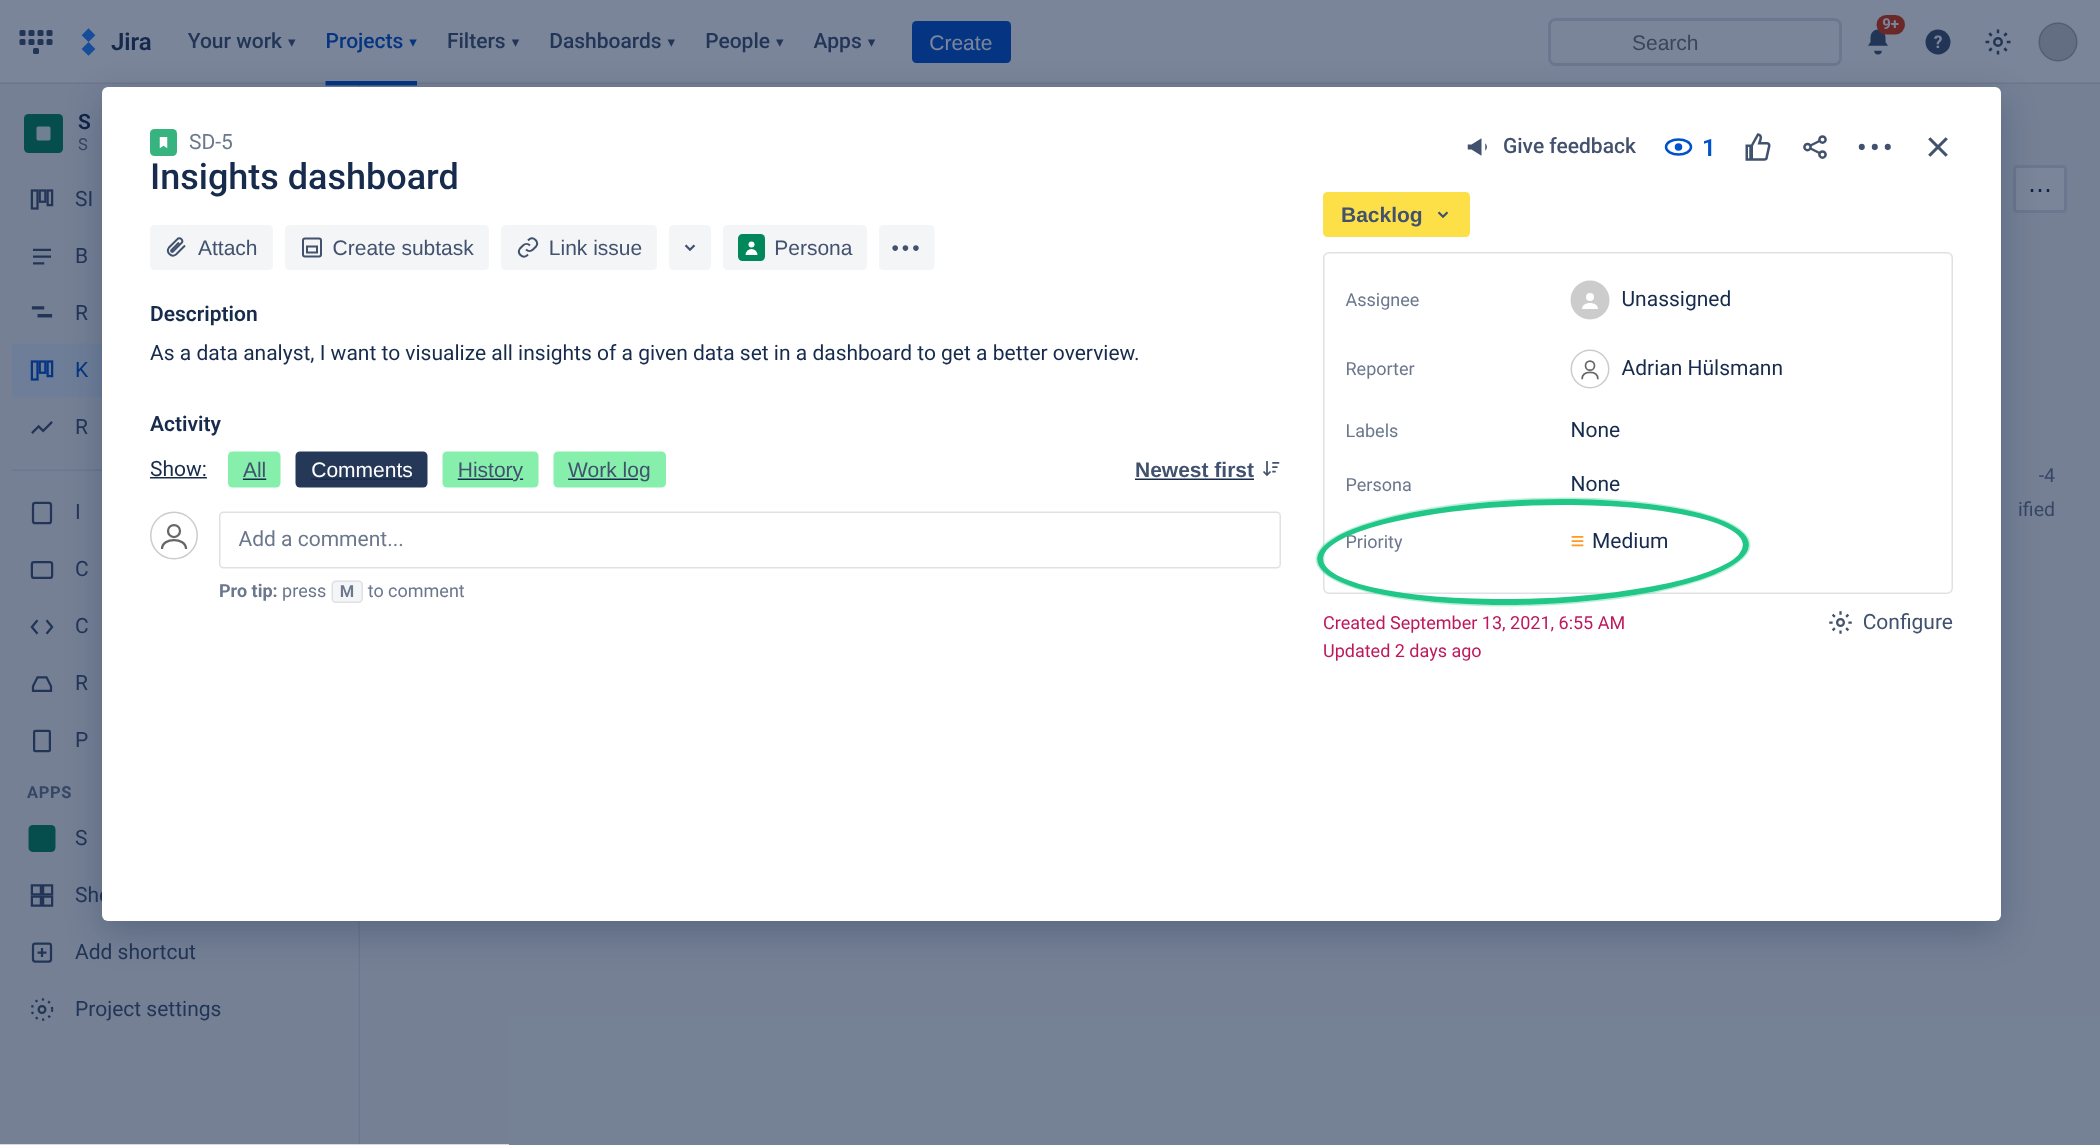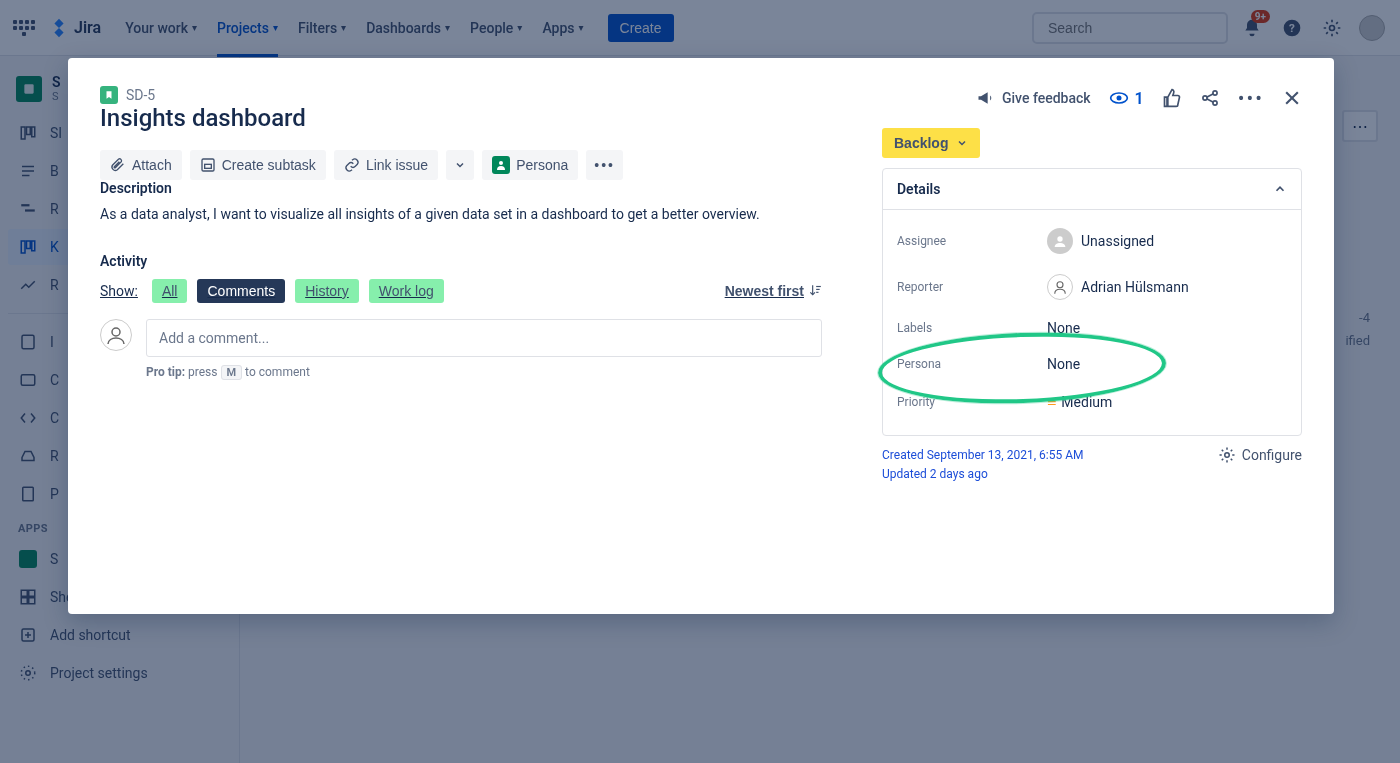--- a/index.html
+++ b/index.html
@@ -18,21 +18,21 @@
   .topnav .apps-grid span { width:4px; height:4px; background:#42526E; border-radius:1px; display:block;}
   .topnav .logo { display:flex; align-items:center; gap:4px; font-weight:600; color:#253858; margin-right:12px;}
   .topnav .logo svg { width:22px; height:22px;}
   .topnav .nav-item { padding: 6px 8px; color:#42526E; font-size:14px; font-weight:500; display:flex; align-items:center; gap:4px; cursor:pointer; border-radius:3px; }
   .topnav .nav-item.active { color:#0052CC; position:relative;}
   .topnav .nav-item.active::after { content:""; position:absolute; left:8px; right:8px; bottom:-15px; height:3px; background:#0052CC;}
   .topnav .chevron { font-size:10px; color:inherit; }
   .topnav .create-btn { background:#0052CC; color:#fff; border:none; padding:6px 12px; border-radius:3px; font-weight:500; margin-left:12px; cursor:pointer; font-size:14px;}
   .topnav .spacer { flex:1; }
   .search-box { display:flex; align-items:center; background:#fff; border:2px solid #dfe1e6; border-radius:5px; width:196px; height:32px; padding:0 8px; gap:6px;}
-  .search-box input { border:none; outline:none; font-size:14px; flex:1; background:transparent;}
+  .search-box input { border:none; outline:none; font-size:14px; flex:1; background:transparent;margin-left:40px;}
   .topnav .icon-btn { width:32px; height:32px; display:flex; align-items:center; justify-content:center; border-radius:50%; cursor:pointer; color:#42526E; margin-left:4px; position:relative;}
   .topnav .notif-badge { position:absolute; top:-2px; right:-2px; background:#DE350B; color:#fff; font-size:10px; font-weight:700; padding:1px 4px; border-radius:8px;}
   .topnav .avatar-circle { width:26px; height:26px; border-radius:50%; background:#ccc; border:1px solid #aaa;}
 
   .side-layout { display:flex; height:calc(100% - 56px); }
   .leftbar { width:240px; background:#F4F5F7; border-right:1px solid #dfe1e6; padding:12px 8px; display:flex; flex-direction:column; gap:2px; }
   .leftbar .proj-head { display:flex; align-items:center; gap:10px; padding:6px 8px 10px;}
   .leftbar .proj-icon { width:26px; height:26px; background:#00875A; border-radius:3px; display:flex; align-items:center; justify-content:center; color:#fff;}
   .leftbar .proj-title { font-size:14px; font-weight:600; }
   .leftbar .proj-sub { font-size:11px; color:#6B778C;}
@@ -40,27 +40,27 @@
   .sidebar-item.active { background:#E6EFFC; color:#0052CC;}
   .sidebar-sep { height:1px; background:#dfe1e6; margin:8px 0;}
   .sidebar-heading { font-size:11px; font-weight:700; color:#6B778C; padding:8px 10px 4px; letter-spacing:0.4px;}
   .sb-icon { width:20px; height:20px; display:flex; align-items:center; justify-content:center; flex-shrink:0;}
   .main-bg { flex:1; background:#f4f5f7; position:relative;}
   .bg-pill { position:absolute; right:22px; top:54px; width:36px; height:32px; border:2px solid #dfe1e6; background:#fff; border-radius:3px; display:flex; align-items:center; justify-content:center;}
 
   
   .modal { position:absolute; top:58px; left:68px; right:66px; bottom:149px; background:#fff; border-radius:4px; box-shadow: 0 8px 24px rgba(9,30,66,0.25); z-index:100; display:flex; padding:28px 32px; gap:28px;}
   .modal-left { flex:1; min-width:0;}
-  .modal-right { width:420px; flex-shrink:0;margin-left:32px;}
+  .modal-right { width:420px; flex-shrink:0;}
 
   .crumb { display:flex; align-items:center; gap:8px; }
   .crumb .story-icon { width:18px; height:18px; background:#36B37E; border-radius:3px; display:flex; align-items:center; justify-content:center;}
   .crumb a { color:#6B778C; font-size:14px; text-decoration:none;}
   .issue-title { font-size:24px; font-weight:500; color:#172B4D; margin-bottom:18px;}
-  .action-row { display:flex; gap:8px; }
+  .action-row { display:flex; gap:8px; margin-bottom:22px;}
   .action-btn { display:flex; align-items:center; gap:6px; background:#F4F5F7; border:none; padding:6px 10px; border-radius:3px; font-size:14px; color:#42526E; font-weight:500; cursor:pointer;}
   .action-btn.icon-only { padding:6px 8px;}
   .persona-square { width:18px; height:18px; background:#00875A; border-radius:3px; display:flex; align-items:center; justify-content:center;}
 
   .section-label { font-size:14px; font-weight:600; color:#172B4D; margin-bottom:8px;}
   .description-text { font-size:14px; color:#172B4D; line-height:1.5; margin-bottom:28px;}
   
   .activity-header { font-size:14px; font-weight:600; margin-bottom:10px;}
   .tabs-row { display:flex; align-items:center; gap:10px; margin-bottom:16px;text-decoration:underline;}
   .tabs-row .show-label { font-size:14px; color:#172B4D; margin-right:4px;}
@@ -92,21 +92,21 @@
   .field-row .fv { flex:1; display:flex; align-items:center; gap:8px; color:#172B4D;}
   .avatar-sm { width:26px; height:26px; border-radius:50%; background:#ccc; display:flex; align-items:center; justify-content:center;}
   .avatar-outline { width:26px; height:26px; border-radius:50%; background:#fff; border:1px solid #ccc; display:flex; align-items:center; justify-content:center;}
   .priority-icon { color:#FF991F; font-weight:900; font-size:16px; letter-spacing:-3px;}
 
   .more-panel { border:1px solid #DFE1E6; border-radius:4px; padding:12px 14px; display:flex; align-items:center; gap:8px; cursor:pointer; margin-bottom:14px;}
   .more-panel .mf-title { font-size:14px; font-weight:600;}
   .more-panel .mf-sub { font-size:13px; color:#6B778C; flex:1; white-space:nowrap; overflow:hidden; text-overflow:ellipsis;}
   
   .meta-row { display:flex; justify-content:space-between; align-items:flex-start;}
-  .meta-text { font-size:12px; color:#1d4ed8; line-height:1.6;}
+  .meta-text { font-size:12px; color:#be185d; line-height:1.6;}
   .configure { display:flex; align-items:center; gap:6px; font-size:14px; color:#42526E; cursor:pointer;}
 
   
   .annotation-oval {
     position:absolute;
     border:4px solid #21c787;
     border-radius:50%;
     transform:rotate(-2deg);
     pointer-events:none;
     z-index:200;
@@ -478,26 +478,20 @@
     </div>
 
     <button class="status-dropdown">
       <span>Backlog</span>
       <svg width="12" height="12" viewBox="0 0 24 24">
           <polyline points="6,9 12,15 18,9" fill="none" stroke="#42526E" stroke-width="3"></polyline>
         </svg>
     </button>
 
     <div class="details-panel">
-      <div class="details-header">
-        <span>Details</span>
-        <svg width="14" height="14" viewBox="0 0 24 24">
-            <polyline points="6,15 12,9 18,15" fill="none" stroke="#42526E" stroke-width="3"></polyline>
-          </svg>
-      </div>
       <div class="details-body">
         <div class="field-row">
           <div class="fk">Assignee</div>
           <div class="fv">
               <span class="avatar-sm">
                 <svg width="16" height="16" viewBox="0 0 24 24">
                   <circle cx="12" cy="9" r="4" fill="#fff"></circle>
                   <path fill="#fff" d="M4 21c0-4 4-6 8-6s8 2 8 6z"></path>
                 </svg>
               </span>

